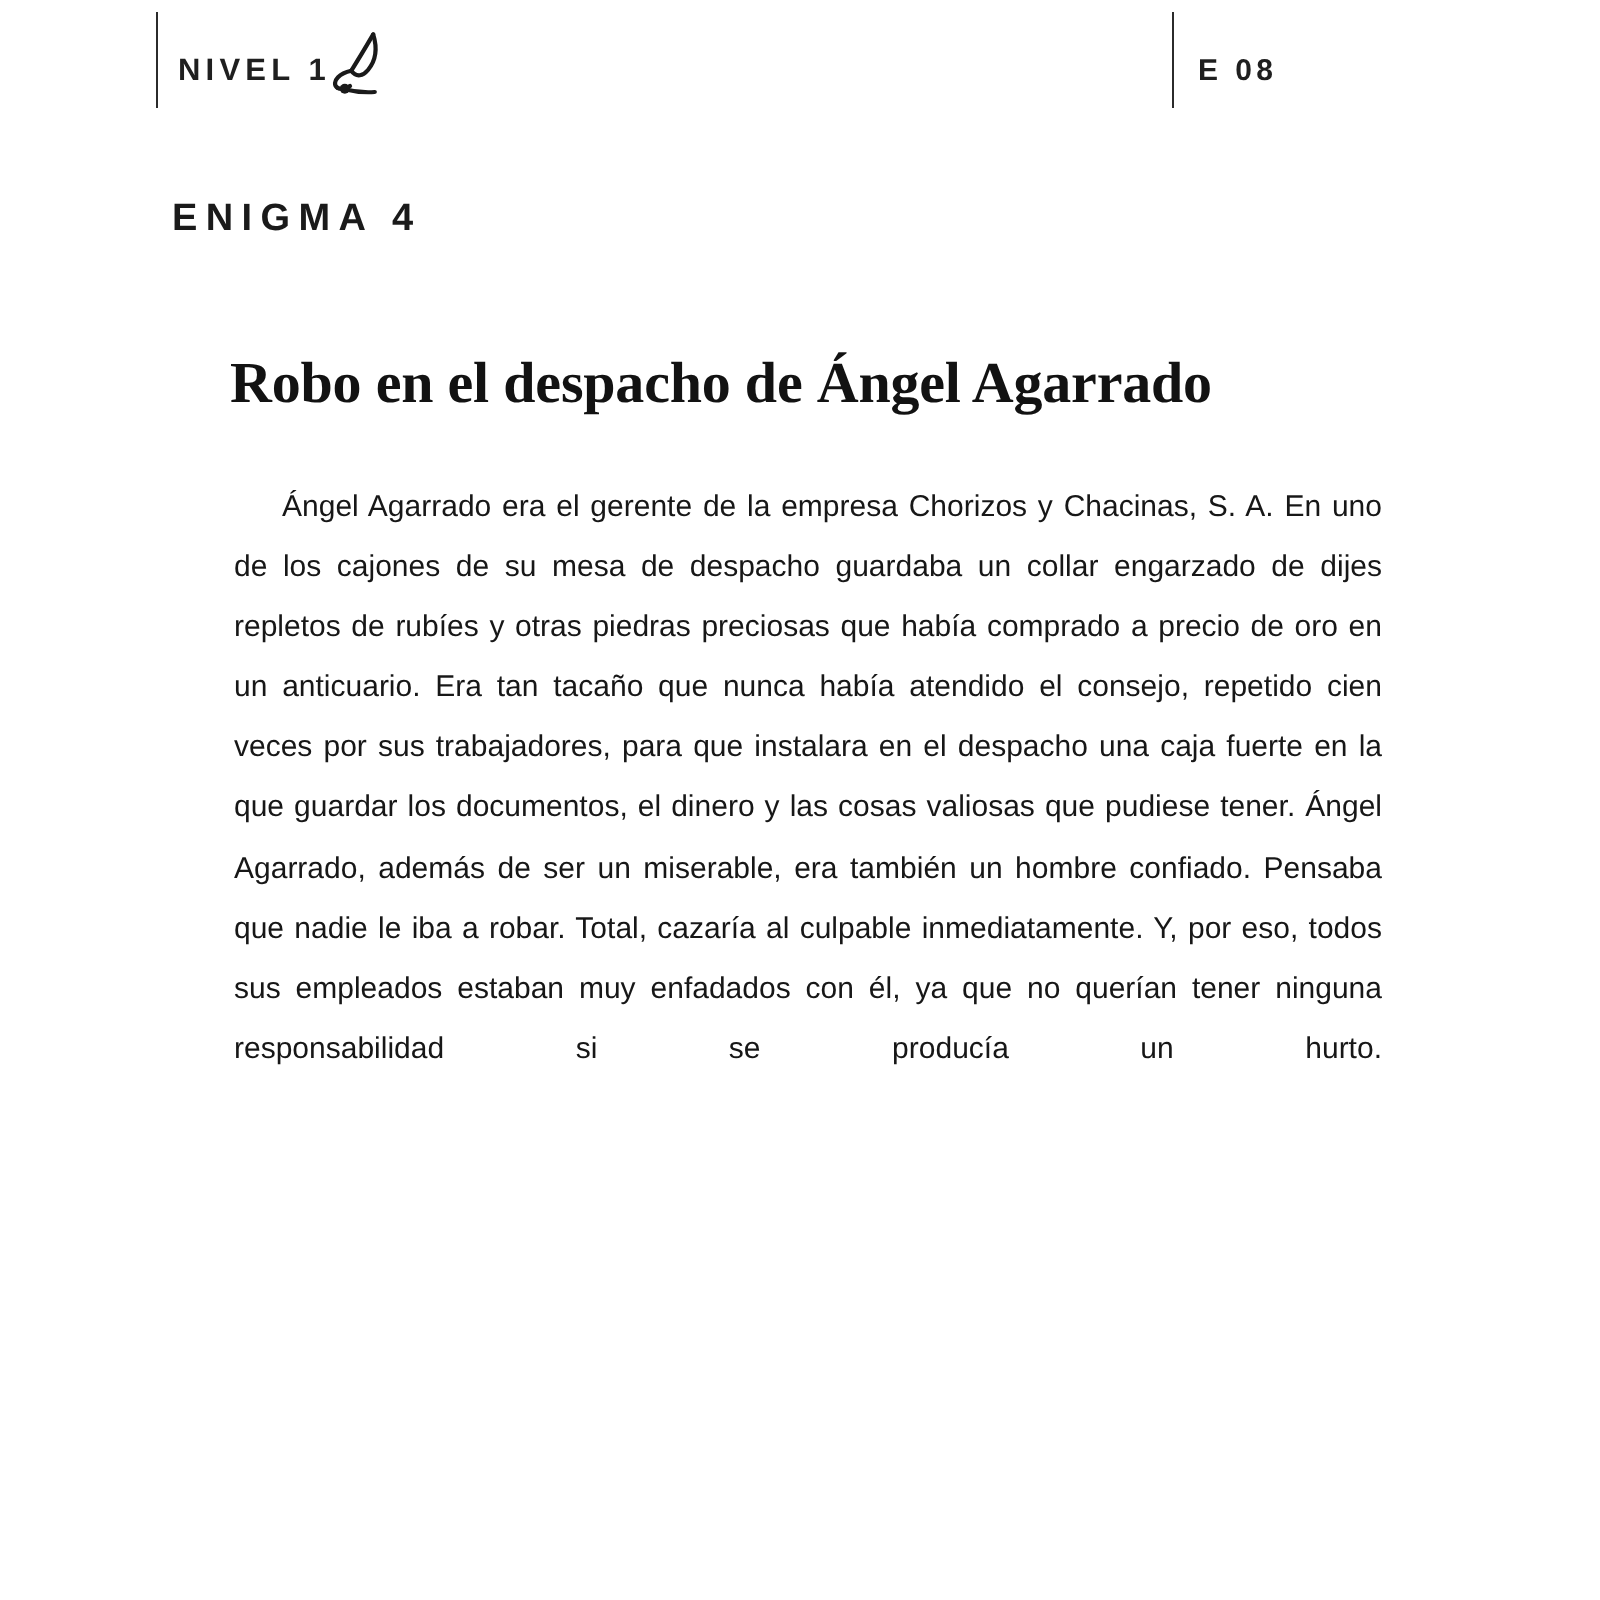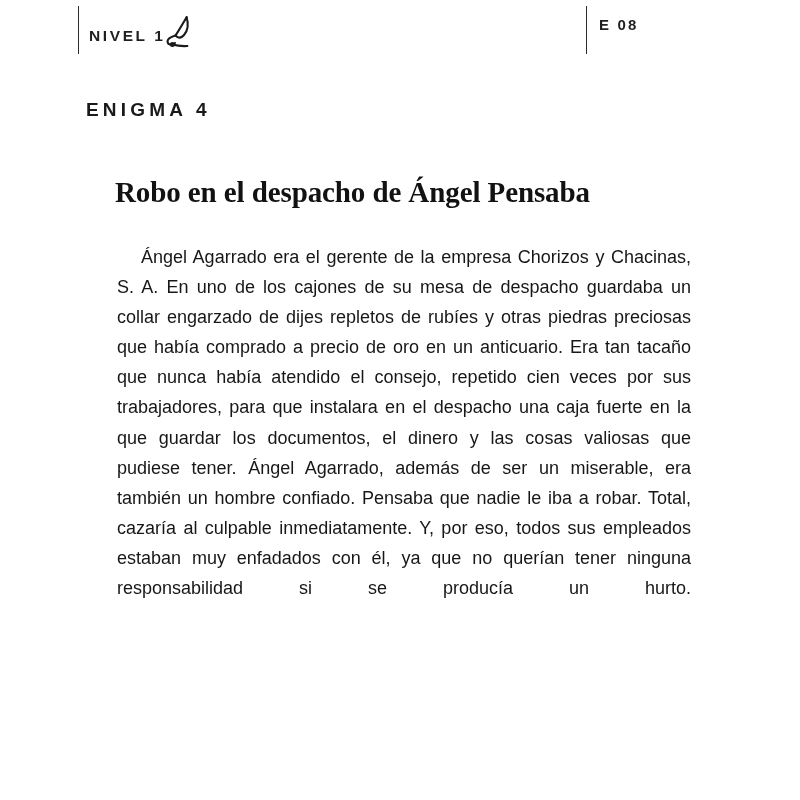--- a/index.html
+++ b/index.html
@@ -61,21 +61,21 @@
     left: 163px;
     top: 14px;
     width: 34px;
     height: 40px;
   }
   .quill-icon svg { display: block; }
 
   .folio-right {
     position: absolute;
     left: 599px;
-    top: 17px;
+    top: 28px;
     font-size: 15px;
     font-weight: 600;
     letter-spacing: 2.2px;
     color: #1f1f1f;
     white-space: nowrap;
     line-height: 1;
   }
 
   
   .enigma-label {
@@ -104,21 +104,21 @@
     line-height: 1.15;
     white-space: nowrap;
   }
 
   
   .enigma-body {
     position: absolute;
     left: 117px;
     top: 224px;
     width: 574px;
-    font-size: 18px;
+    font-size: 15px;
     line-height: 30.1px;
     text-align: justify;
     text-justify: inter-word;
     text-indent: 24px;
     color: #171717;
     font-weight: 400;
     hyphens: none;
     word-spacing: 0.2px;
   }
   .enigma-body::after {
@@ -153,17 +153,17 @@
       </svg>
     </div>
 
     <div class="rule rule-right"></div>
 
     <div class="folio-right">E 08</div>
   </div>
 
   <div class="enigma-label">ENIGMA 4</div>
 
-  <h1 class="enigma-title">Robo en el despacho de Ángel Pensaba</h1>
+  <h1 class="enigma-title">Robo en el despacho de Ángel Agarrado</h1>
 
   <p class="enigma-body">Ángel Agarrado era el gerente de la empresa Chorizos y Chacinas, S. A. En uno de los cajones de su mesa de despacho guardaba un collar engarzado de dijes repletos de rubíes y otras piedras preciosas que había comprado a precio de oro en un anticuario. Era tan tacaño que nunca había atendido el consejo, repetido cien veces por sus trabajadores, para que instalara en el despacho una caja fuerte en la que guardar los documentos, el dinero y las cosas valiosas que pudiese tener. Ángel Agarrado, además de ser un miserable, era también un hombre confiado. Pensaba que nadie le iba a robar. Total, cazaría al culpable inmediatamente. Y, por eso, todos sus empleados estaban muy enfadados con él, ya que no querían tener ninguna responsabilidad si se producía un hurto.</p>
 
 </div>
 
 </body></html>

